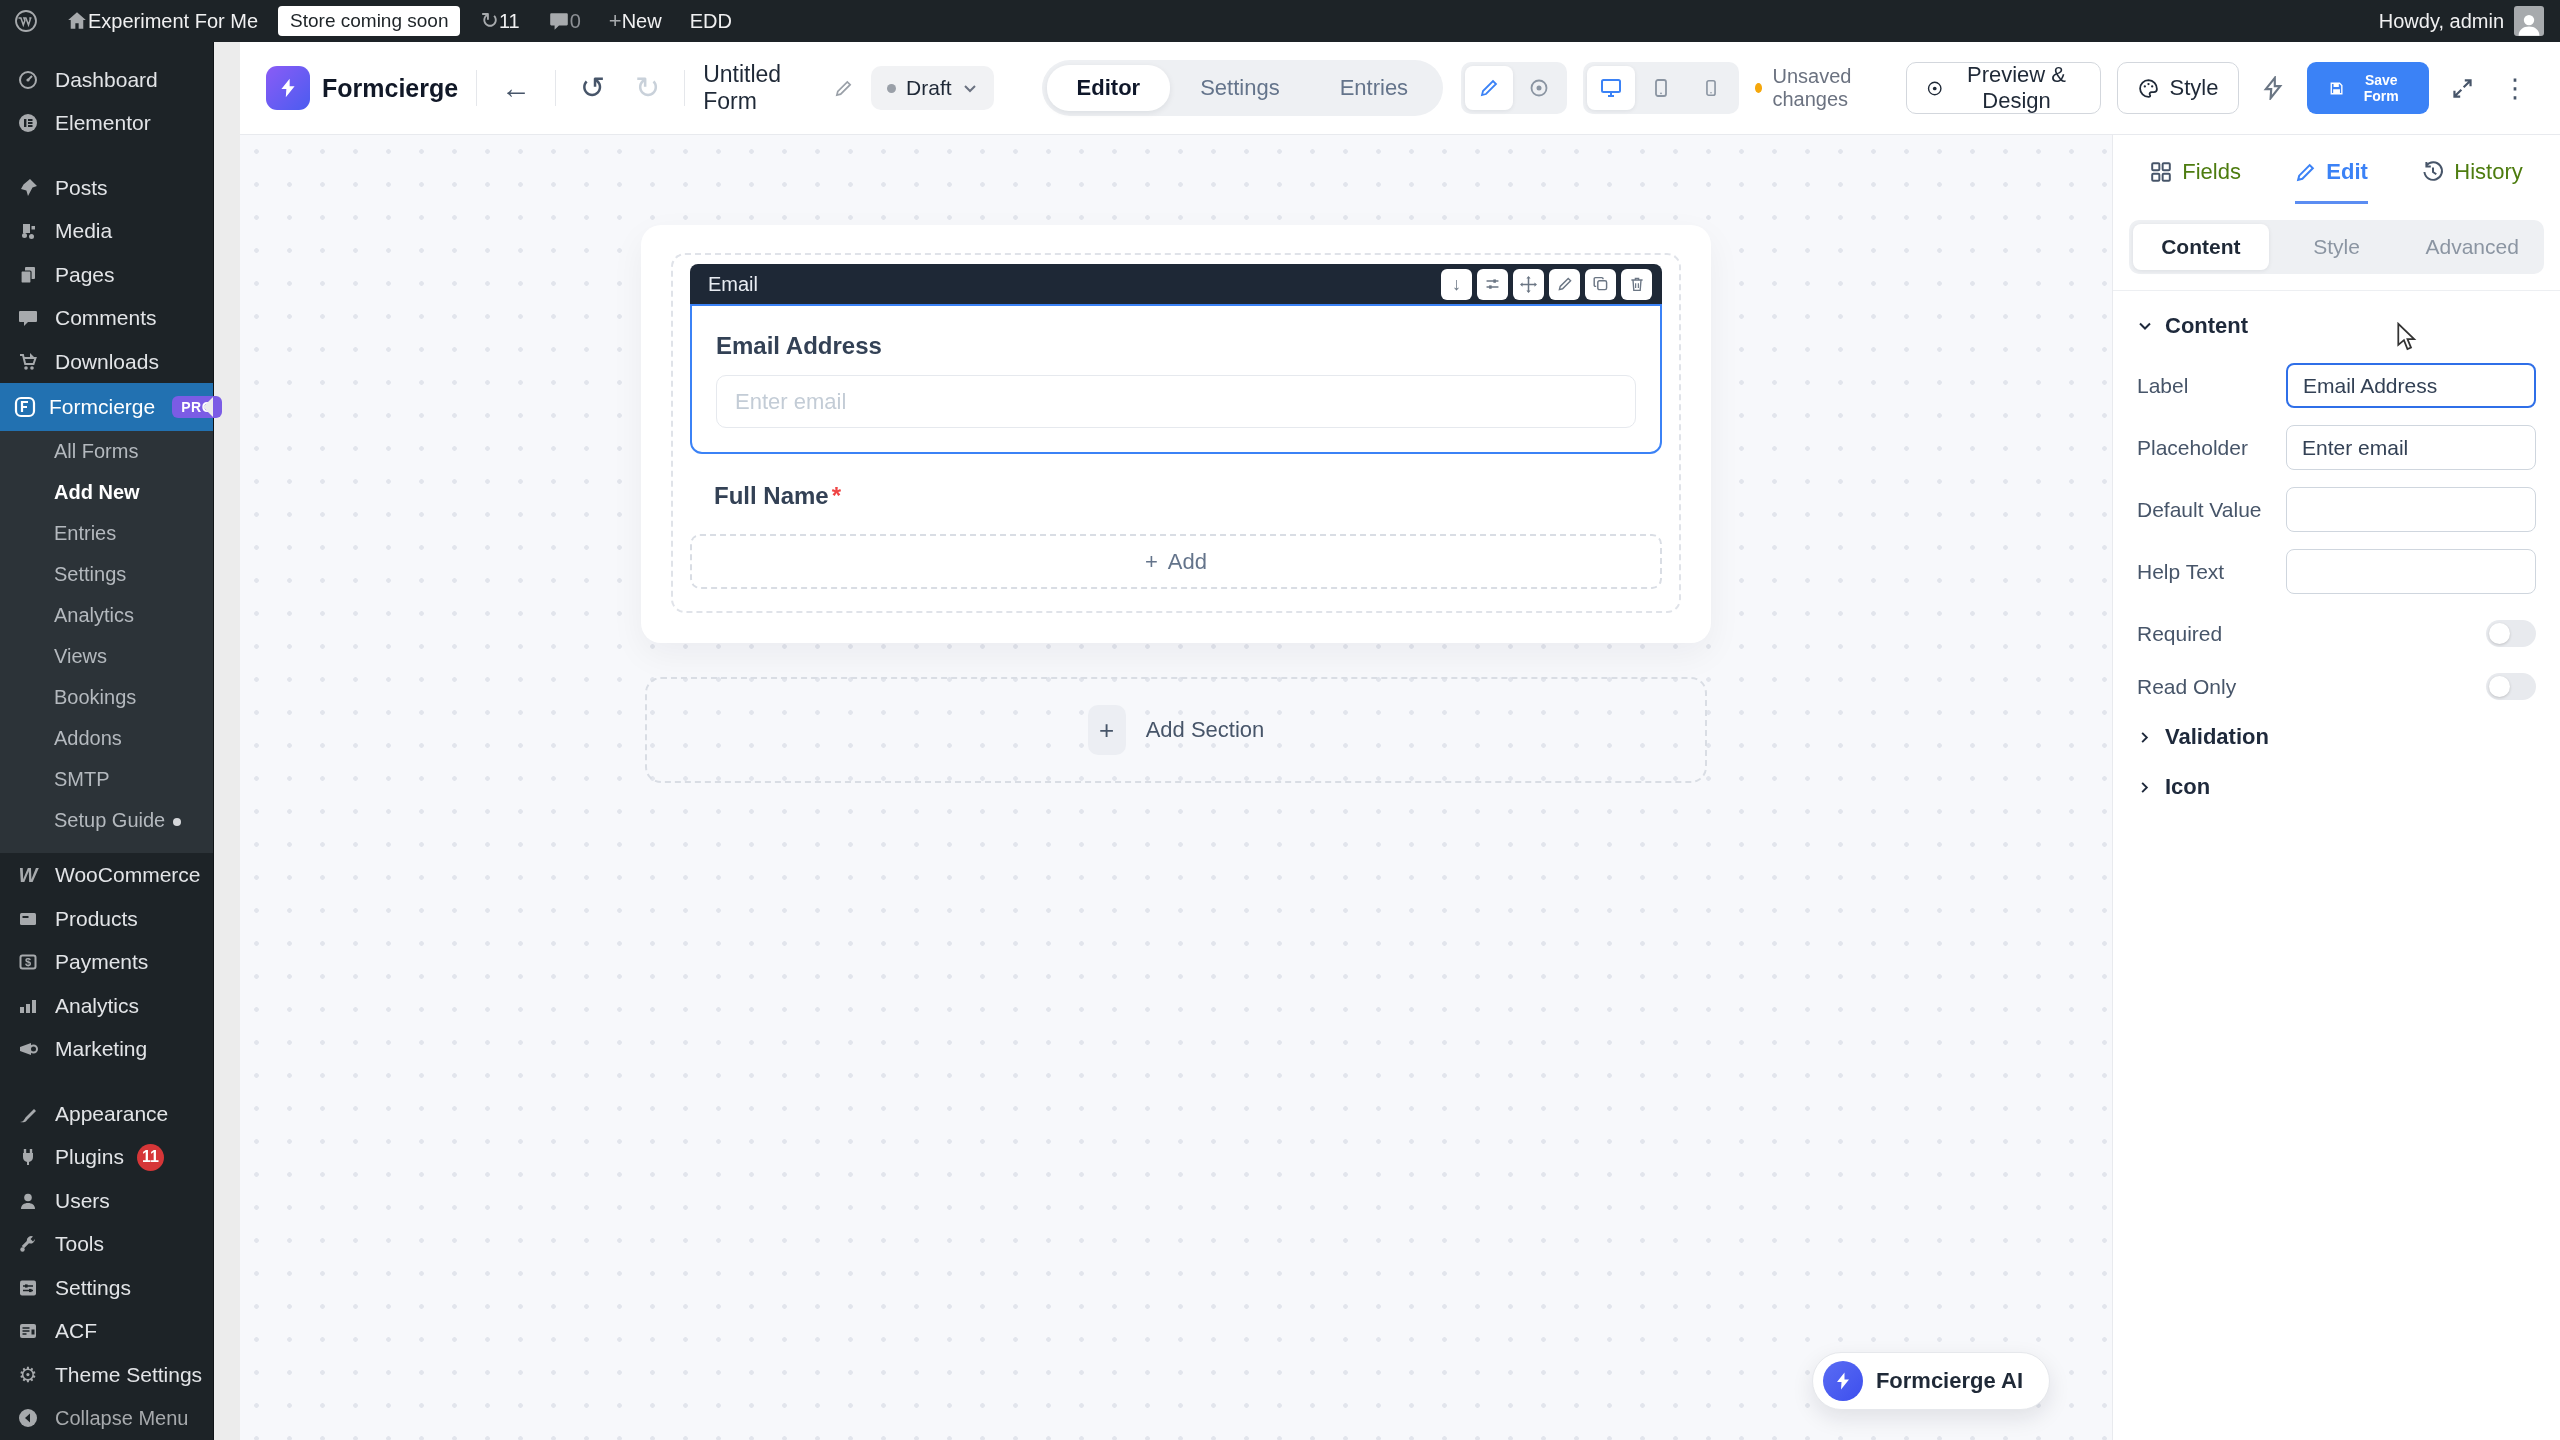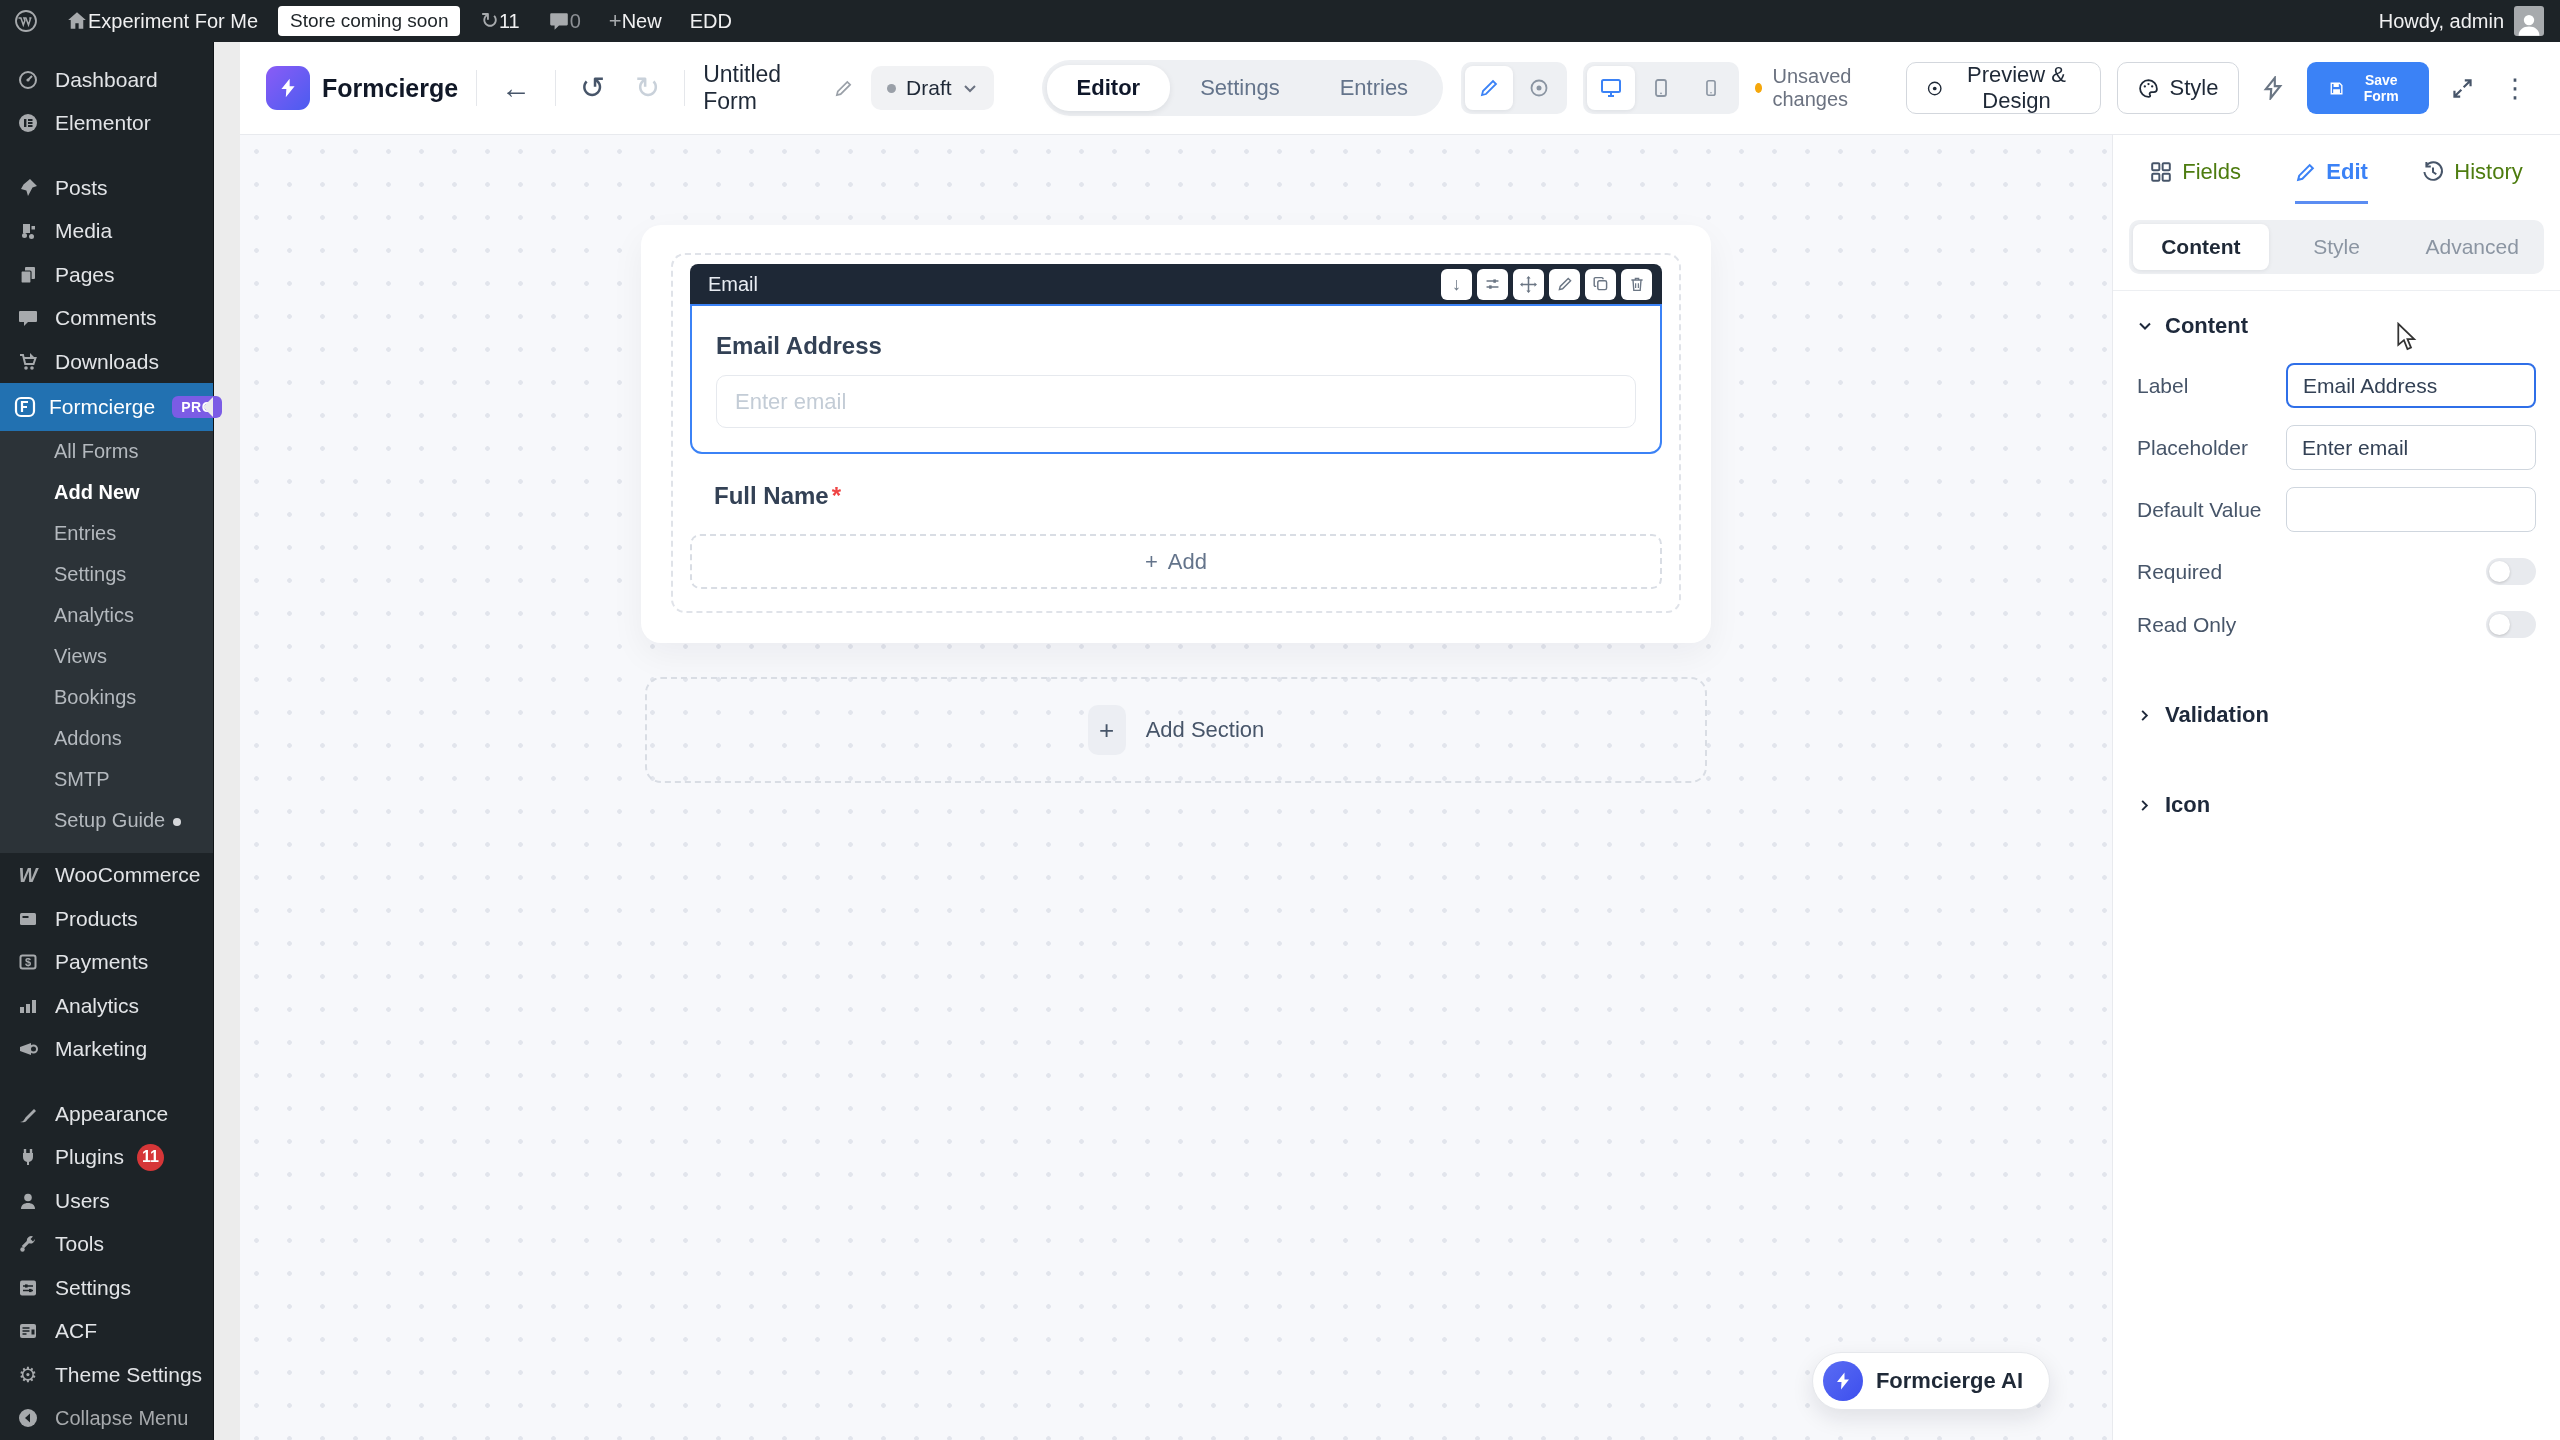--- a/index.html
+++ b/index.html
@@ -125,21 +125,21 @@
   .p-label { font-size:21px; color:#475569; flex:1; }
   .p-input { width:250px; height:45px; border:1.5px solid #cfd6de; border-radius:8px; padding:0 15px;
     font-size:21px; color:#334155; }
   .p-input::placeholder { color:#9aa4b0; }
   .p-input.focused { border:2.5px solid #2f6fe8; outline:none; }
   .toggle-row { margin-top:26px; display:flex; align-items:center; }
   .toggle { width:50px; height:27px; background:#e8eaee; border-radius:14px; position:relative; cursor:pointer; }
   .toggle .knob { position:absolute; left:3px; top:3px; width:21px; height:21px; background:#fff; border-radius:50%;
     box-shadow:0 1px 3px rgba(0,0,0,.18); }
   .col-row { display:flex; align-items:center; gap:13px; font-size:22px; font-weight:bold; color:#1e293b;
-    margin-top:64px; cursor:pointer; }
+    margin-top:24px; cursor:pointer; }
 
   
   .fab { position:absolute; right:62px; bottom:30px; background:#fff; border:1px solid #e6e8ec; border-radius:30px;
     height:58px; display:flex; align-items:center; gap:13px; padding:0 26px 0 10px;
     box-shadow:0 8px 22px rgba(15,23,42,.10); cursor:pointer; z-index:20; }
   .fab-ico { width:40px; height:40px; border-radius:50%; background:linear-gradient(135deg,#5a6cf3,#3d4fee);
     display:flex; align-items:center; justify-content:center; }
   .fab-label { font-size:22px; font-weight:bold; color:#1f2937; }
 
   .mouse-cursor { position:absolute; left:2395px; top:322px; z-index:60; pointer-events:none; }
@@ -653,20 +653,24 @@
             <input class="p-input focused" type="text" value="Email Address" style="">
           </div>
           <div class="p-row">
             <span class="p-label">Placeholder</span>
             <input class="p-input" type="text" value="Enter email" style="">
           </div>
           <div class="p-row">
             <span class="p-label">Default Value</span>
             <input class="p-input" type="text" value="" style="">
           </div>
+          <div class="p-row">
+            <span class="p-label">Help Text</span>
+            <input class="p-input" type="text" value="" style="">
+          </div>
 
           <div class="p-row toggle-row">
             <span class="p-label">Required</span>
             <div class="toggle">
                 <span class="knob"></span>
               </div>
           </div>
           <div class="p-row toggle-row">
             <span class="p-label">Read Only</span>
             <div class="toggle">

